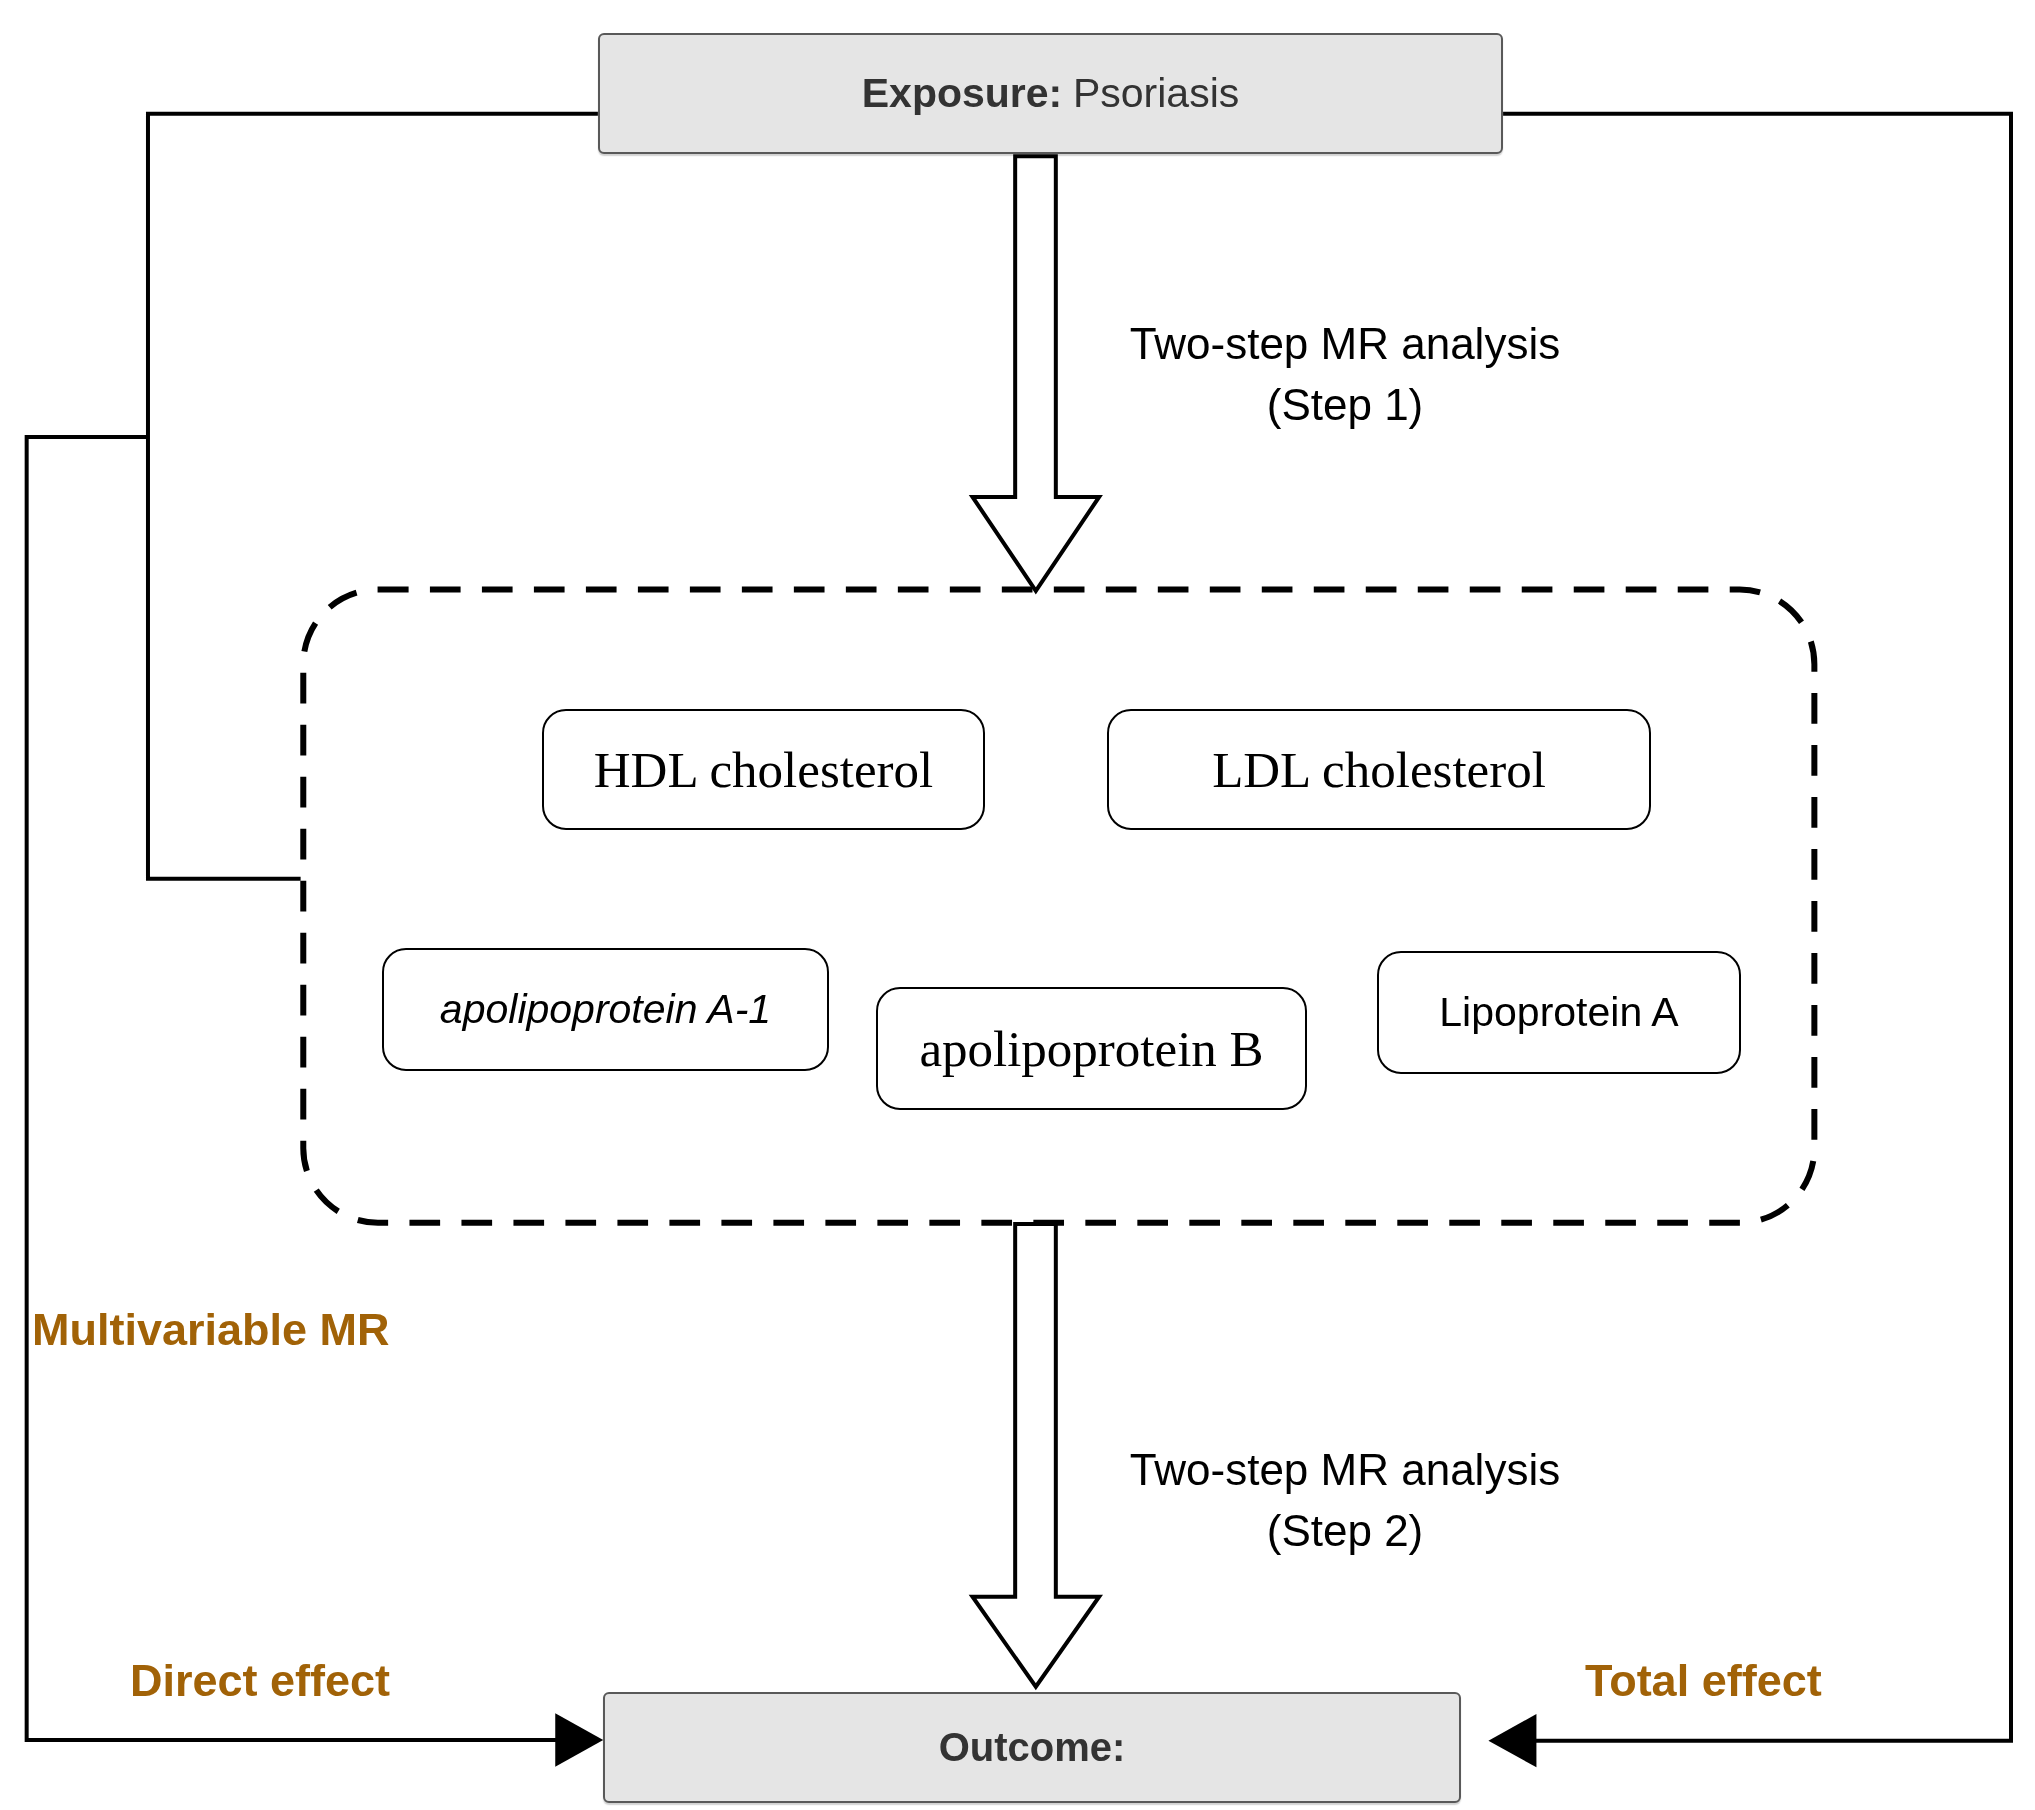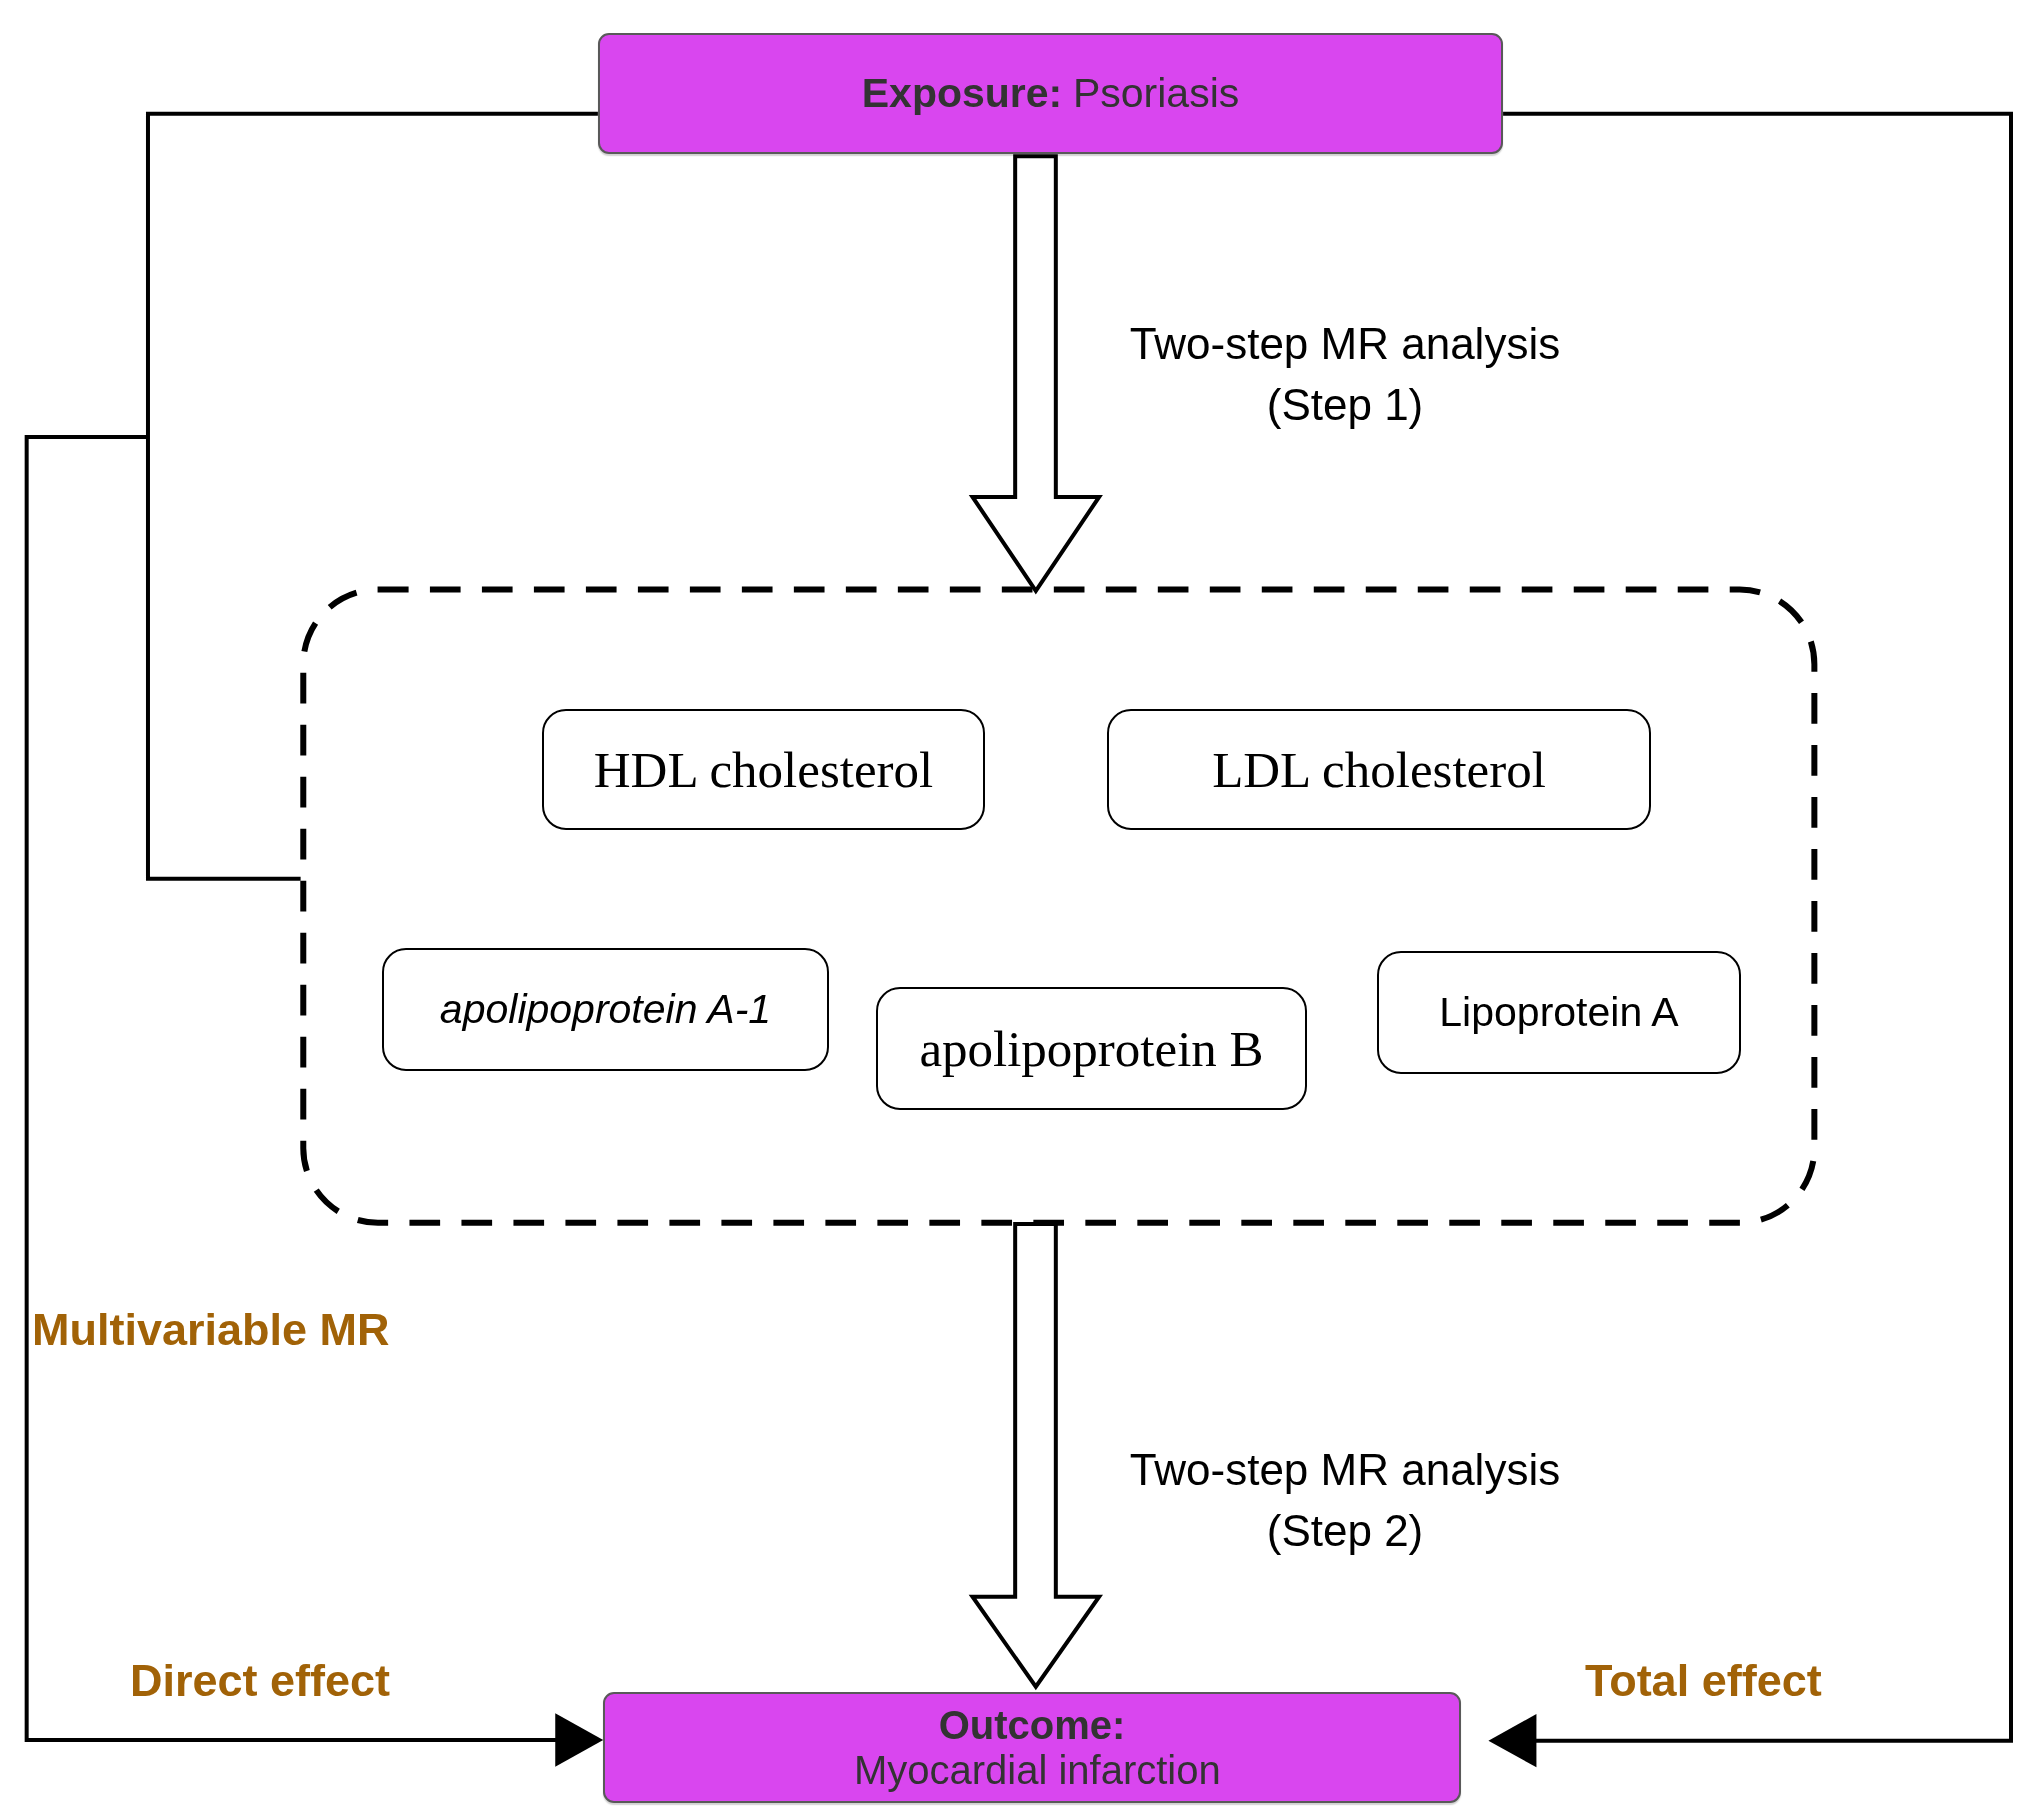--- a/index.html
+++ b/index.html
@@ -13,23 +13,23 @@
   }
   #wires{position:absolute;left:0;top:0;width:2035px;height:1811px;}
   .node{
     position:absolute;
     display:flex;align-items:center;justify-content:center;
     box-sizing:border-box;
     text-align:center;
     background:#ffffff;
   }
   .terminal{
-    background:#d946ef;
+    background:#e5e5e5;
     border:2.7px solid #595959;
-    border-radius:11px;
+    border-radius:6px;
     color:#333333;
     box-shadow:0 2px 1.3px rgba(0,0,0,0.18);
     font-size:41px;
   }
   .terminal .bold{font-weight:bold;}
   .terminal .rest{font-weight:normal;margin-left:10.7px;}
   .mediator{
     border:2.7px solid #000000;
     border-radius:24px;
     color:#000000;
@@ -107,17 +107,16 @@
   <div class="lbl" style="left:1097px;top:1439px;width:496px;">
     <div>Two-step MR analysis</div>
     <div>(Step 2)</div>
   </div>
 
   <div class="side-lbl" style="left:130px;top:1655px;">Direct effect</div>
   <div class="side-lbl" style="left:1585px;top:1655px;">Total effect</div>
 
   <div class="node terminal" style="left:603px;top:1692px;width:858px;height:111px;font-size:40px;flex-direction:column;">
     <span class="bold">Outcome:</span>
-    <span class="rest">Myocardial infarction</span>
   </div>
 
 </div>
 
 
 </body></html>

